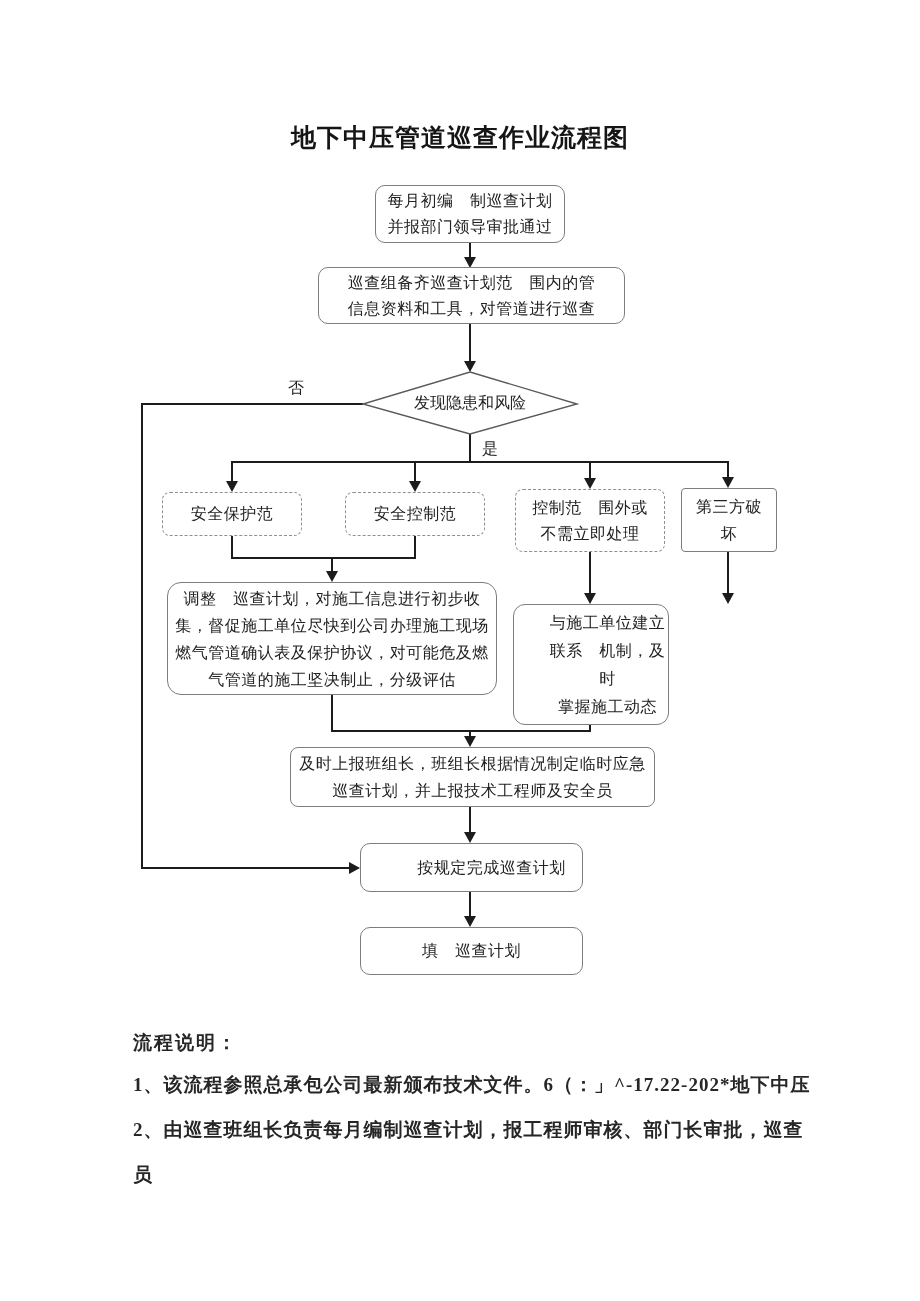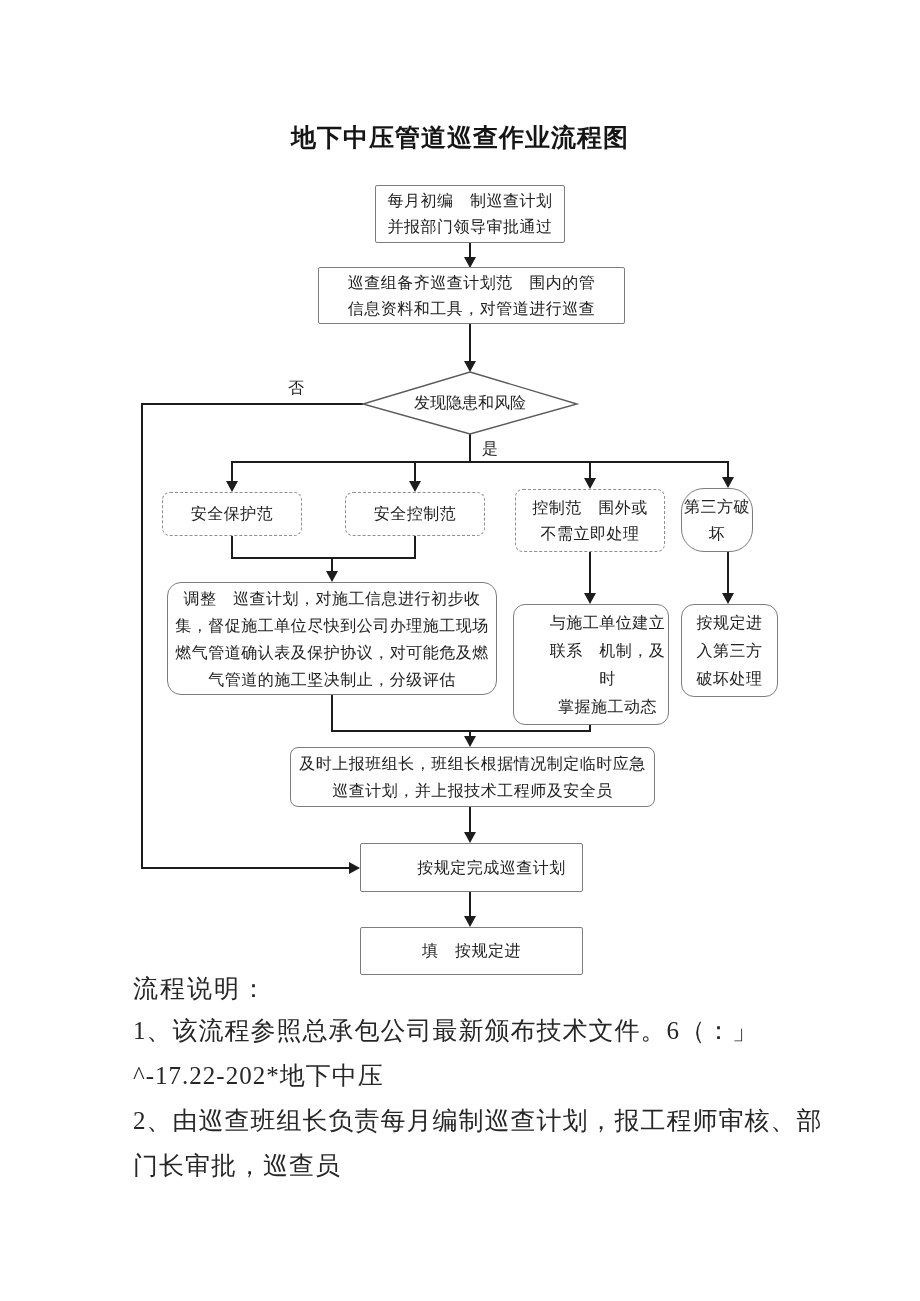--- a/index.html
+++ b/index.html
@@ -11,31 +11,31 @@
   }
   #title {
     position:absolute; left:0; top:121px; width:920px;
     text-align:center; font-size:25px; font-weight:bold;
     font-family:"Liberation Sans","DejaVu Sans",sans-serif;
     letter-spacing:1px; color:#151515;
   }
   #flow-svg { position:absolute; left:0; top:0; }
   .node {
     position:absolute; box-sizing:border-box;
-    border:1px solid #7d7d7d; border-radius:2px; background:#ffffff;
+    border:1px solid #7d7d7d; border-radius:10px; background:#ffffff;
     display:flex; align-items:center; justify-content:center;
     text-align:center; white-space:pre-line;
     font-size:16px; line-height:26px; letter-spacing:0.5px; color:#222;
   }
   .node.dashed { border-style:dashed; border-color:#8f8f8f; border-radius:8px; }
   .plain { position:absolute; border:none; background:transparent;
     font-size:16px; color:#222; text-align:center; white-space:pre-line; }
   #notes {
-    position:absolute; left:133px; top:970px; width:690px;
-    font-size:25px; line-height:45px; letter-spacing:1px; color:#262626;
+    position:absolute; left:133px; top:1024px; width:690px;
+    font-size:19px; line-height:45px; letter-spacing:1px; color:#262626;font-weight:bold;
   }
   #notes .heading { line-height:38px; letter-spacing:2px; }
 </style>
 </head>
 <body>
 
 <div id="page">
 
   <div id="title">地下中压管道巡查作业流程图</div>
 
@@ -99,42 +99,39 @@
 
   <div class="plain" style="left:478px; top:439px; width:24px;">是</div>
 
   <div class="node dashed" style="left:162px; top:492px; width:140px; height:44px;">安全保护范</div>
 
   <div class="node dashed" style="left:515px; top:489px; width:150px; height:63px;">控制范　围外或
 不需立即处理</div>
 
   <div class="node dashed" style="left:345px; top:492px; width:140px; height:44px;">安全控制范</div>
 
-  <div class="node" style="left:681px; top:488px; width:72px; height:64px; border-radius:23px; line-height:27px;">第三方破
+  <div class="node" style="left:681px; top:488px; width:96px; height:64px; border-radius:4px; line-height:27px;">第三方破
 坏</div>
 
   <div class="node" style="left:167px; top:582px; width:330px; height:113px; border-radius:14px; line-height:27px;">调整　巡查计划，对施工信息进行初步收
 集，督促施工单位尽快到公司办理施工现场
 燃气管道确认表及保护协议，对可能危及燃
 气管道的施工坚决制止，分级评估</div>
 
   <div class="node" style="left:513px; top:604px; width:156px; height:121px; border-radius:12px; line-height:28px;padding-left:33px;">与施工单位建立
 联系　机制，及时
 掌握施工动态</div>
 
-  <div class="node" style="left:681px; top:604px; width:97px; height:93px; border-radius:13px; line-height:28px;">按规定进
-入第三方
-破坏处理</div>
 
   <div class="node" style="left:290px; top:747px; width:365px; height:60px; border-radius:8px; line-height:27px;">及时上报班组长，班组长根据情况制定临时应急
 巡查计划，并上报技术工程师及安全员</div>
 
   <div class="node" style="left:360px; top:843px; width:223px; height:49px;padding-left:40px;">按规定完成巡查计划</div>
 
-  <div class="node" style="left:360px; top:927px; width:223px; height:48px;">填　按规定进</div>
+  <div class="node" style="left:360px; top:927px; width:223px; height:48px;">填　巡查计划</div>
 
   <div id="notes">
     <div class="heading">流程说明：</div>
     <div>1、该流程参照总承包公司最新颁布技术文件。6（：」^-17.22-202*地下中压</div>
     <div>2、由巡查班组长负责每月编制巡查计划，报工程师审核、部门长审批，巡查员</div>
   </div>
 
 </div>
 
 </body></html>

